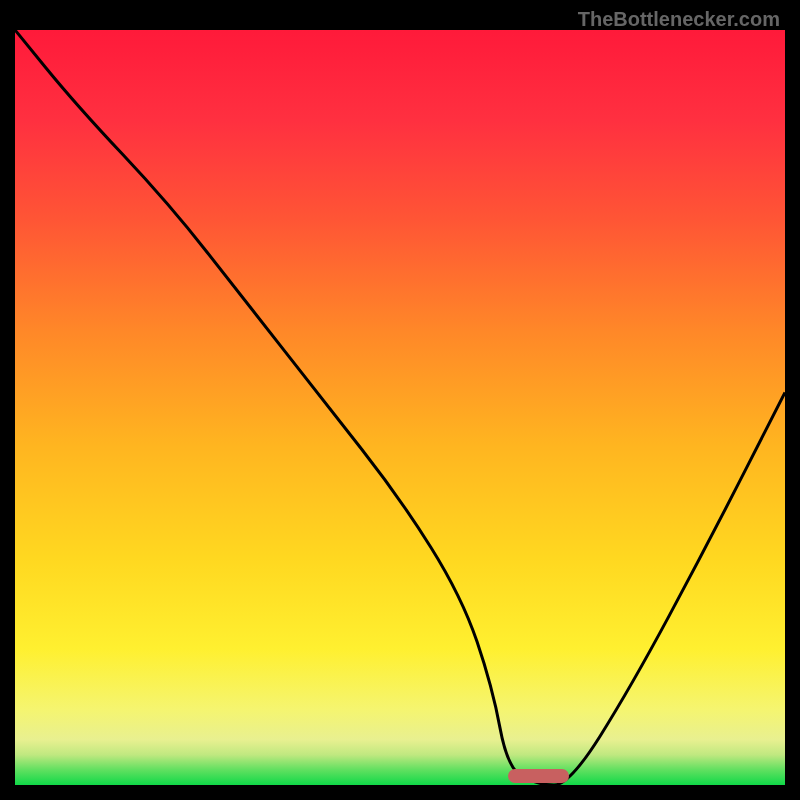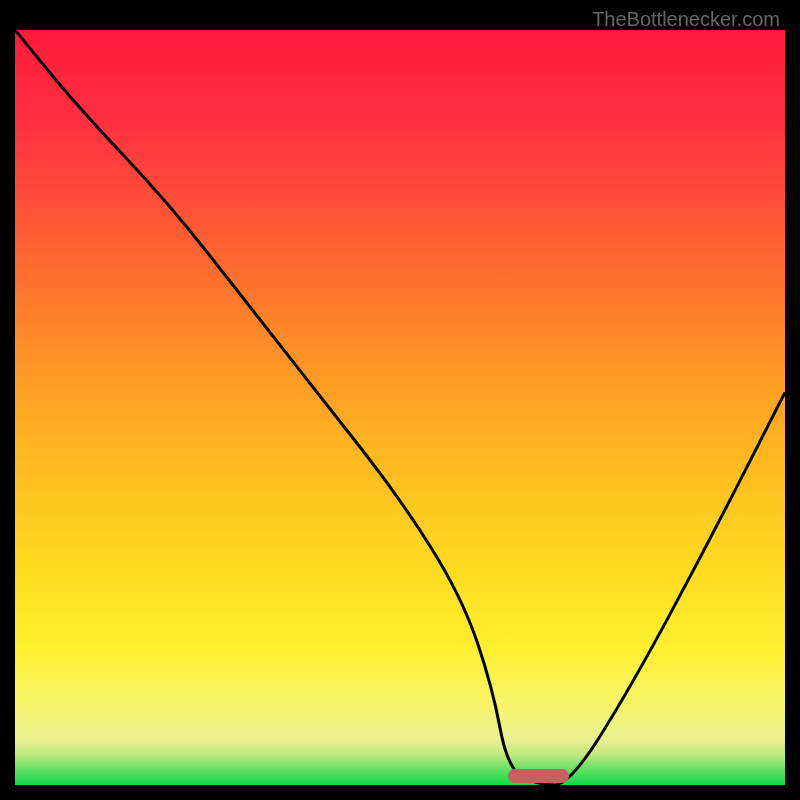--- a/index.html
+++ b/index.html
@@ -15,21 +15,21 @@
       position: relative;
       font-family: Arial, sans-serif;
     }
     
     .watermark {
       position: absolute;
       top: 8px;
       right: 20px;
       color: #666;
       font-size: 20px;
-      font-weight: normal;
+      font-weight: bold;
       z-index: 100;
     }
     
     .chart-container {
       position: absolute;
       top: 30px;
       left: 15px;
       right: 15px;
       bottom: 15px;
       background: #000;

